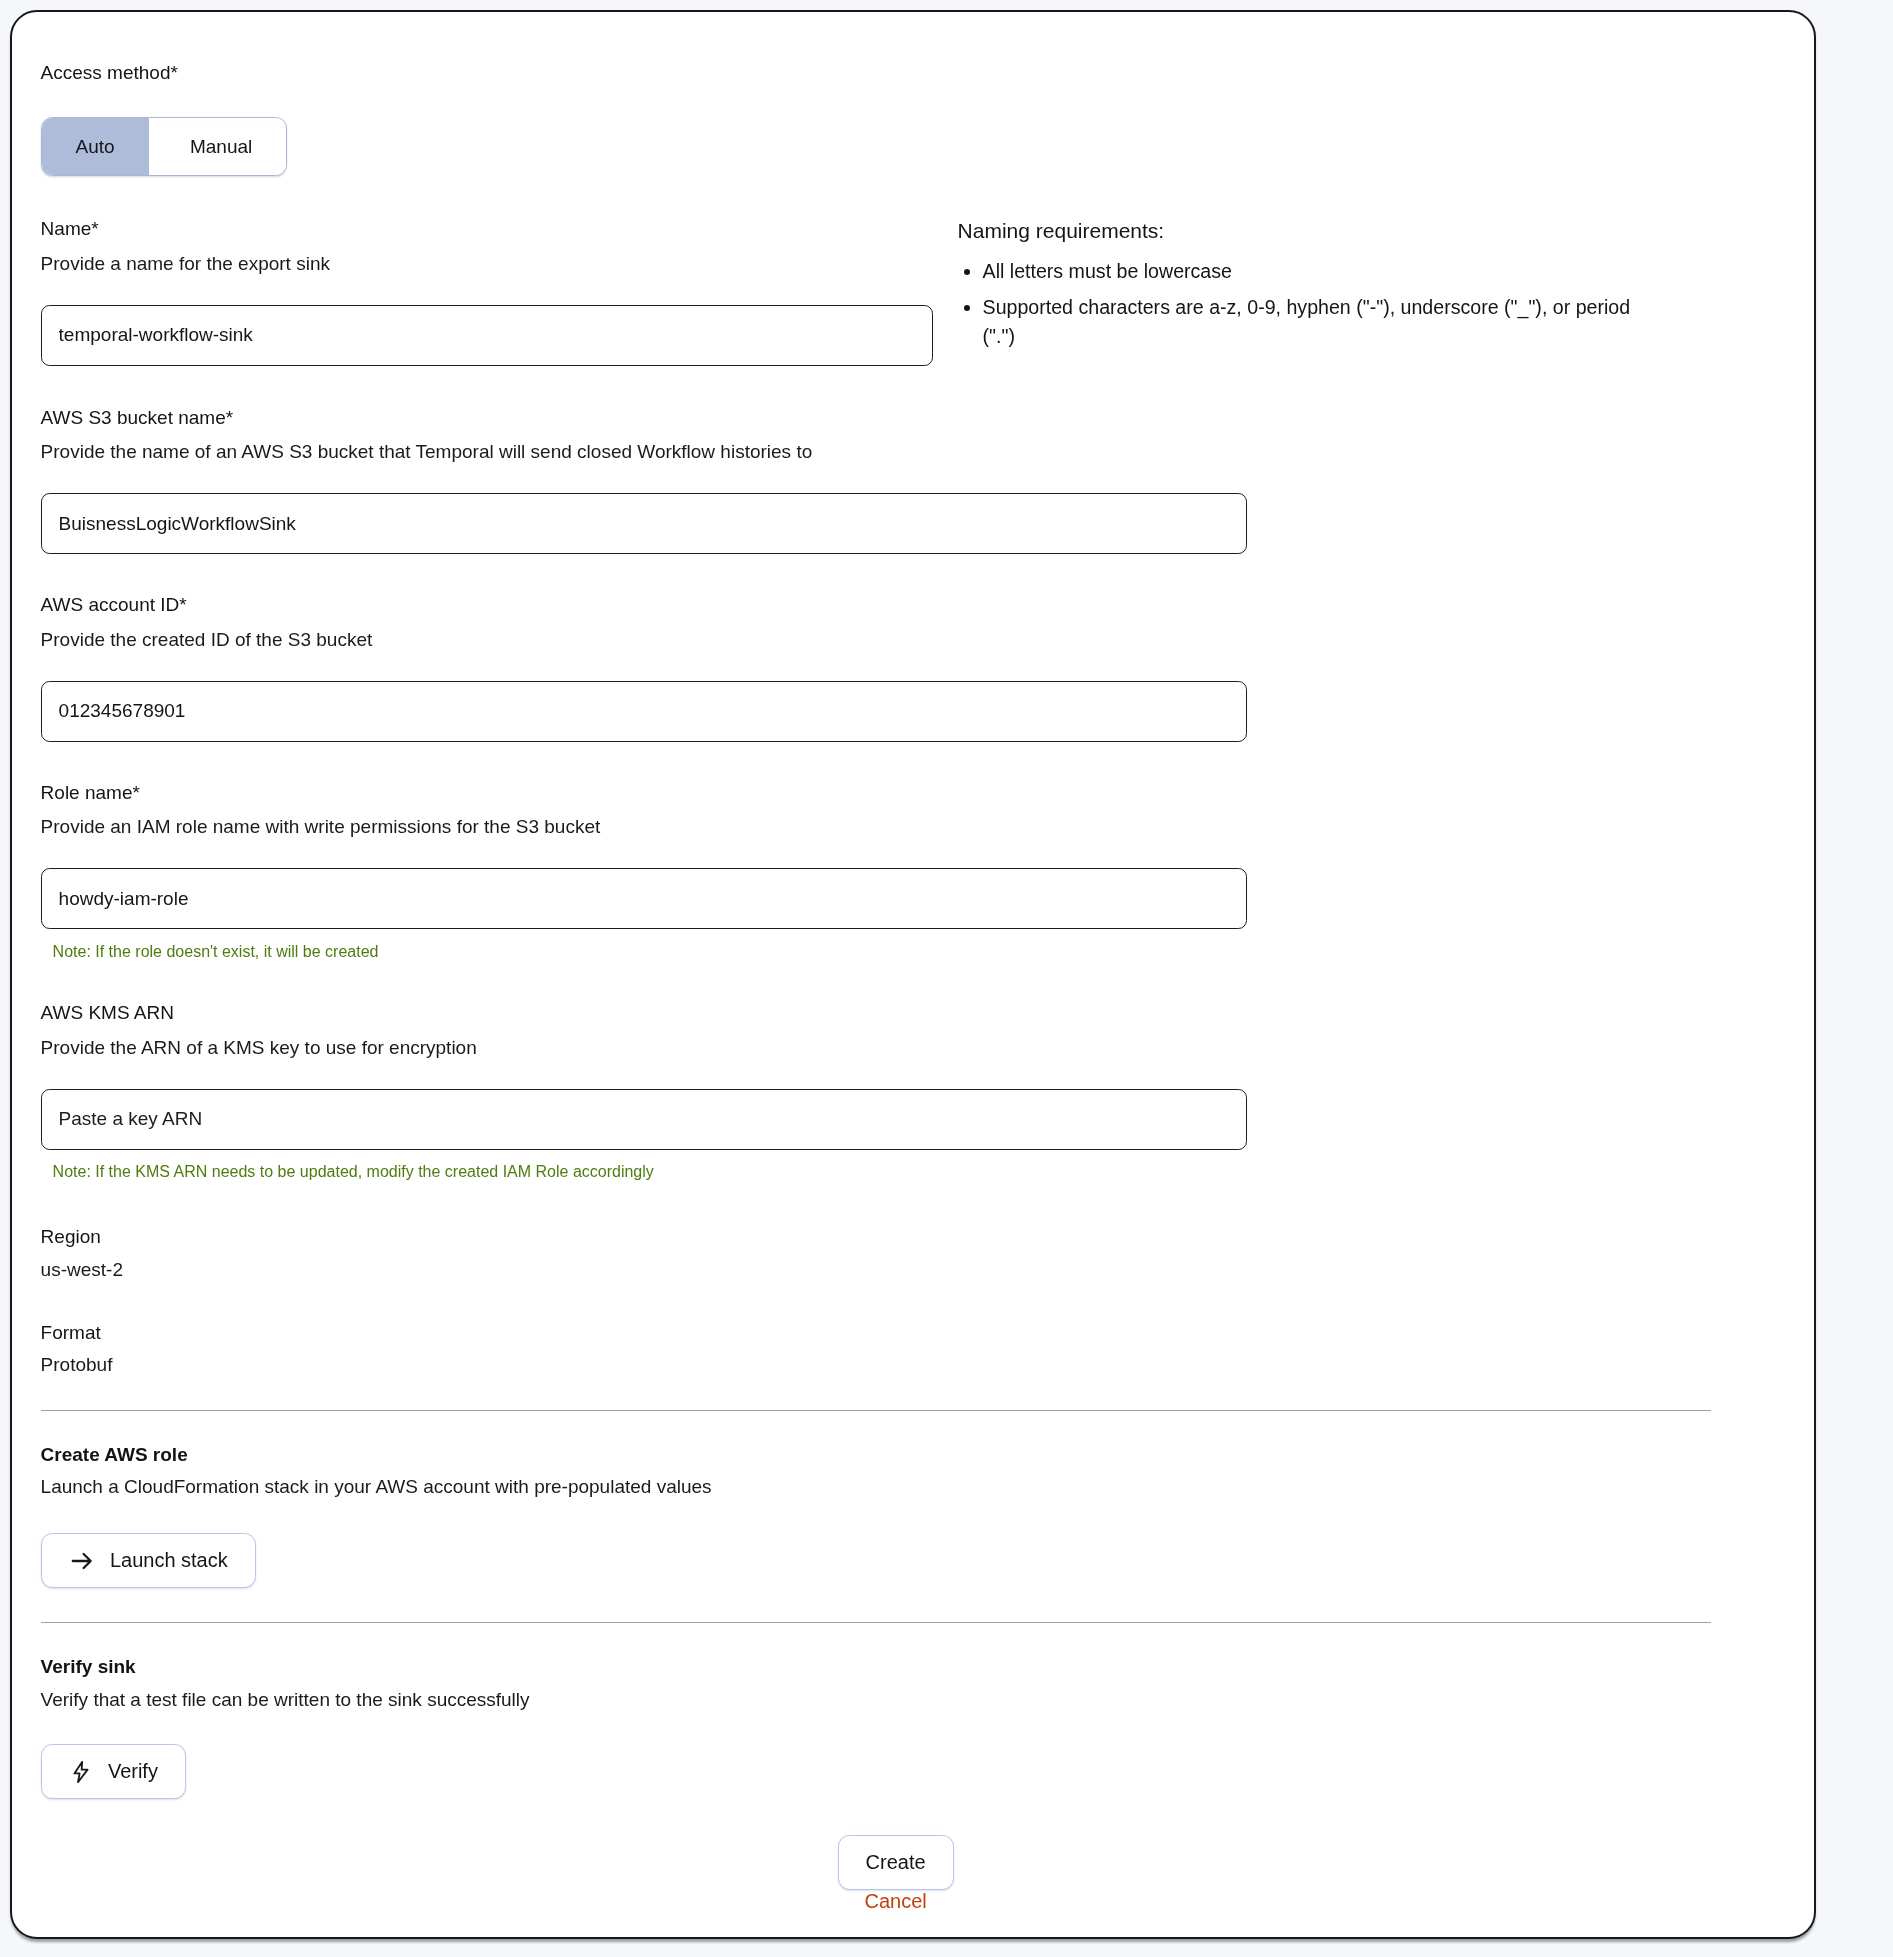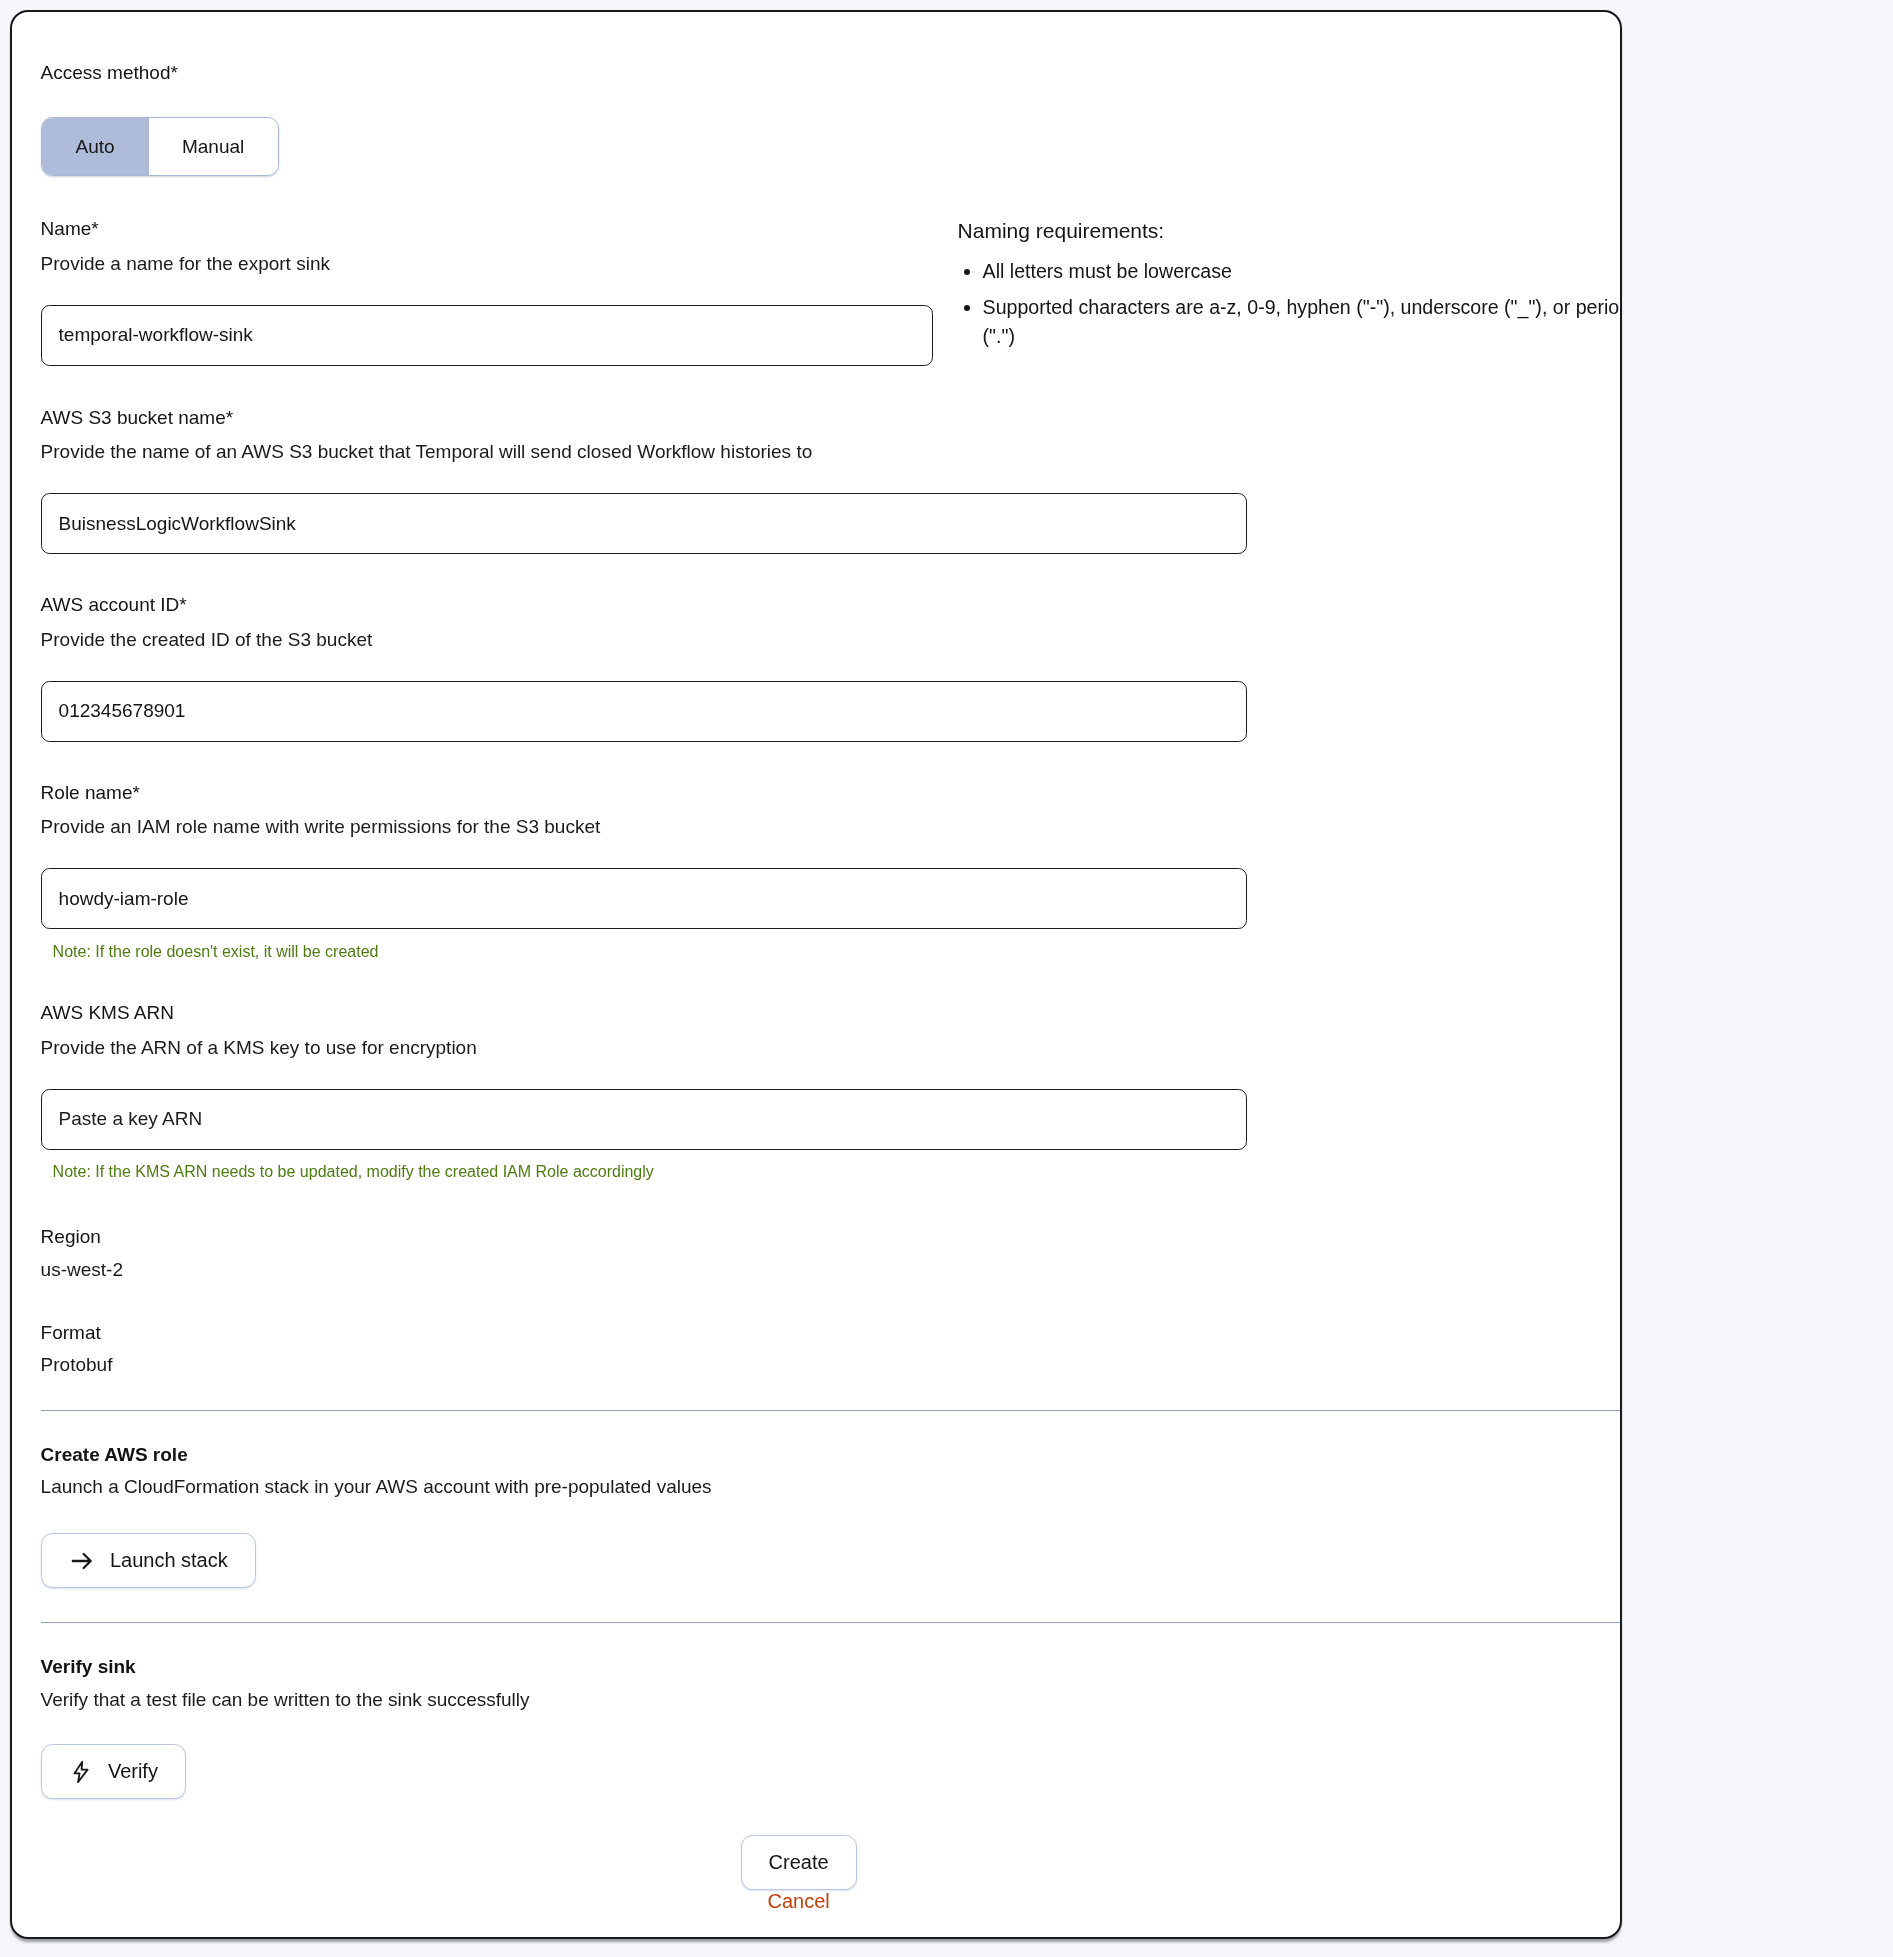--- a/index.html
+++ b/index.html
@@ -6,24 +6,24 @@
   html, body {
     width: 1894px; height: 1958px;
     background: #f5f7fa;
     font-family: "Liberation Sans", sans-serif;
     color: #16171a;
     overflow: hidden;
   }
   .card {
     position: absolute;
     left: 9.6px; top: 9.6px;
-    width: 1612px; height: 1929px;
+    width: 1806px; height: 1929px;
     background: #ffffff;
     border: 2.9px solid #17181c;
-    border-radius: 18px;
+    border-radius: 27px;
     box-shadow: 0 3.8px 2.9px -1px rgba(18,20,26,.4);
     padding: 48px 29px 40px 29px;
     overflow: hidden;
   }
   .field-label { font-size: 19px; line-height: 25px; font-weight: 500; color: #141519; }
   .field-desc  { font-size: 19px; line-height: 25px; font-weight: 400; color: #1a1b1f; margin-top: 9.6px; }
   .text-input {
     display: block;
     height: 61px;
     border: 1.9px solid #1b1c21;
@@ -49,20 +49,21 @@
   .req-list li { font-size: 19.6px; line-height: 29px; margin-bottom: 7.6px; color: #141519; }
   .toggle {
     display: inline-flex;
     height: 59px;
     border: 1.9px solid #a9b7d6;
     border-radius: 11.5px;
     overflow: hidden;
     margin: 32.5px 0 40px 0;
     background: #fff;
     box-shadow: 0 1px 1.9px rgba(120,135,170,.35);
+    gap: 8px;
   }
   .toggle-seg {
     display: inline-flex; align-items: center; justify-content: center;
     font-family: "Liberation Sans", sans-serif;
     font-size: 19px; color: #141519;
     background: transparent; border: none; cursor: pointer;
   }
   .seg-auto { width: 107px; background: #aebcda; }
   .seg-manual { width: 129px; background: #ffffff; }
   .kv { margin-bottom: 38px; }

